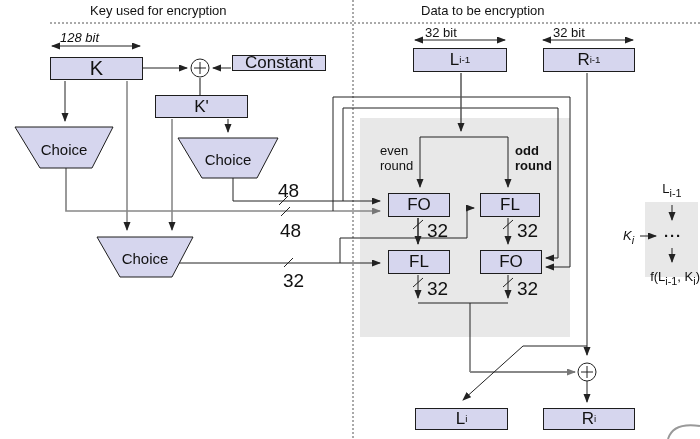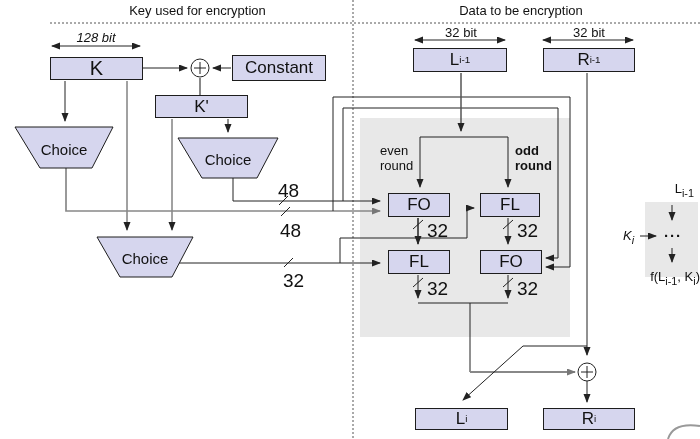--- a/index.html
+++ b/index.html
@@ -1,20 +1,20 @@
 <!DOCTYPE html>
 <html><head>
 <meta charset="utf-8">
 <style>
   html,body{margin:0;padding:0;background:#fff;}
   #stage{position:relative;width:700px;height:439px;background:#ffffff;overflow:hidden;
          font-family:"Liberation Sans",sans-serif;color:#111;}
   #wires{position:absolute;left:0;top:0;}
   .lbl{position:absolute;font-size:13px;line-height:14px;white-space:nowrap;}
-  .ctr{text-align:center;}
+  .ctr{}
   .box{position:absolute;background:#d6d6ee;border:1px solid #1d1d1d;box-sizing:border-box;
        display:flex;align-items:center;justify-content:center;font-size:17px;}
   .box sub, .lbl sub{font-size:0.58em;line-height:0;}
   .title{font-size:13px;}
   .trap-lbl{position:absolute;font-size:15px;text-align:center;}
   .bus{position:absolute;font-size:19px;}
   .round-lbl{position:absolute;font-size:13px;line-height:15px;}
   .mini{position:absolute;font-size:13px;}
   .dots{font-weight:bold;letter-spacing:1px;}
 </style>
@@ -106,21 +106,21 @@
     <path d="M672,248 V262" stroke="#222" fill="none" marker-end="url(#ah)"></path>
 
     <path d="M668,439 C671,429 680,423 700,426" stroke="#999" stroke-width="2" fill="none"></path>
   </svg>
 
   <div class="lbl title ctr" style="left:90px;top:4px;width:215px;">Key used for encryption</div>
   <div class="lbl title ctr" style="left:421px;top:4px;width:200px;">Data to be encryption</div>
 
   <div class="lbl ctr" style="left:60px;top:31px;width:72px;font-style:italic;">128 bit</div>
   <div class="box" style="left:50px;top:57px;width:93px;height:23px;font-size:20px;">K</div>
-  <div class="box" style="left:232px;top:55px;width:94px;height:26px;">Constant</div>
+  <div class="box" style="left:232px;top:55px;width:94px;height:16px;">Constant</div>
   <div class="box" style="left:155px;top:95px;width:93px;height:23px;">K'</div>
   <div class="trap-lbl" style="left:24px;top:141px;width:80px;">Choice</div>
   <div class="trap-lbl" style="left:188px;top:151px;width:80px;">Choice</div>
   <div class="trap-lbl" style="left:105px;top:250px;width:80px;">Choice</div>
   <div class="bus" style="left:278px;top:180px;">48</div>
   <div class="bus" style="left:280px;top:220px;">48</div>
   <div class="bus" style="left:283px;top:270px;">32</div>
 
   <div class="lbl ctr" style="left:425px;top:26px;width:72px;">32 bit</div>
   <div class="lbl ctr" style="left:553px;top:26px;width:72px;">32 bit</div>
@@ -155,21 +155,21 @@
 
   <div class="box" style="left:415px;top:408px;width:93px;height:22px;">
     <span>L</span>
       <sub>i</sub>
   </div>
   <div class="box" style="left:543px;top:408px;width:92px;height:22px;">
     <span>R</span>
       <sub>i</sub>
   </div>
 
-  <div class="mini ctr" style="left:650px;top:181px;width:44px;text-align:right;">
+  <div class="mini ctr" style="left:650px;top:181px;width:44px;text-align:center;">
     <span>L</span><sub>i-1</sub>
   </div>
   <div class="mini" style="left:623px;top:228px;font-style:italic;">
     <span>K</span><sub>i</sub>
   </div>
   <div class="mini dots" style="left:662px;top:227px;width:22px;text-align:center;font-size:15px;">···</div>
   <div class="mini" style="left:638px;top:269px;width:62px;text-align:right;">
     <span>f(L</span><sub>i-1</sub><span>, K</span><sub>i</sub><span>)</span>
   </div>
 

